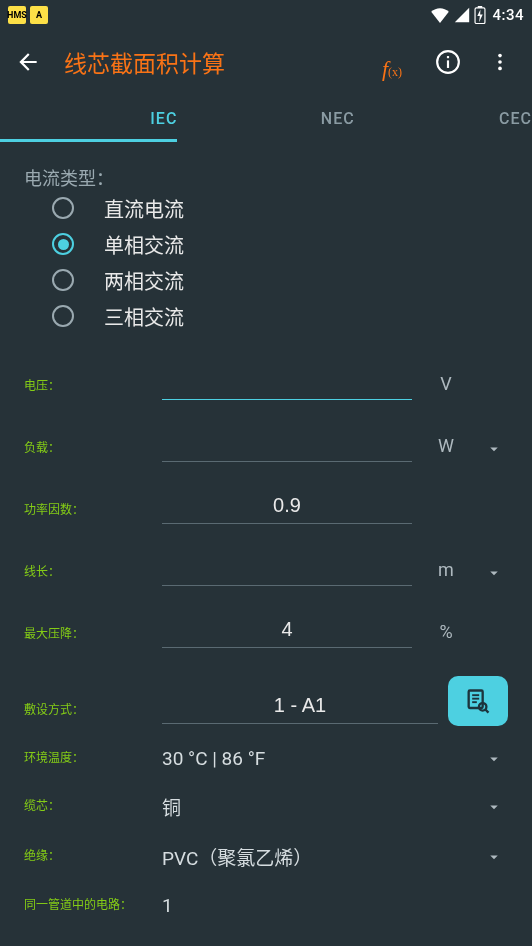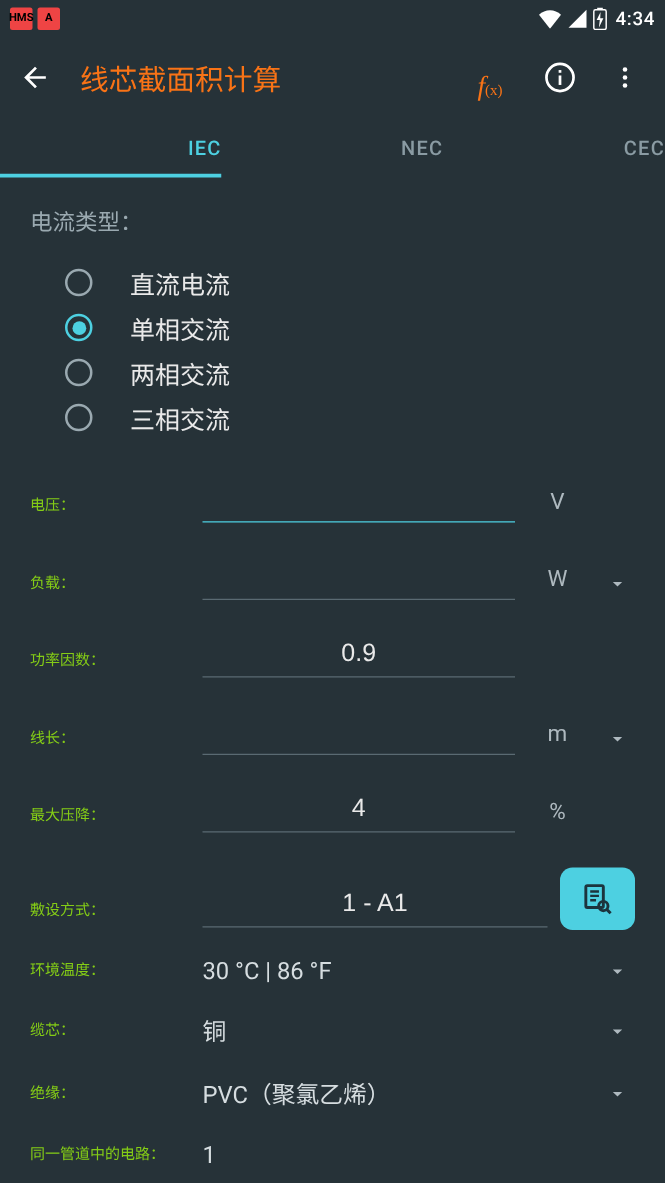--- a/index.html
+++ b/index.html
@@ -14,21 +14,21 @@
     height: 30px;
     display: flex;
     align-items: center;
     padding: 0 8px;
     color: #fff;
     font-size: 15px;
   }
   .status-left { display: flex; gap: 4px; }
   .sb-badge {
     width: 18px; height: 18px;
-    background: #ef4444;
+    background: #fde047;
     color: #000;
     display: flex; align-items: center; justify-content: center;
     font-size: 9px; font-weight: 700;
     border-radius: 2px;
   }
   .status-right { margin-left: auto; display: flex; align-items: center; gap: 4px; }
   .status-right svg { display: block; }
   .clock { font-weight: 500; letter-spacing: 0.5px; margin-left: 2px;}
   
   .app-bar {
@@ -86,21 +86,20 @@
     height: 3px;
     background: #4dd0e1;
   }
   
   .content {
     padding: 22px 24px 0 24px;
   }
   .section-label {
     font-size: 18px;
     color: #9aa9b0;
-    margin-bottom: 18px;
   }
   .radio-group { margin-left: 28px; }
   .radio-item {
     display: flex;
     align-items: center;
     gap: 30px;
     height: 36px;
     cursor: pointer;
   }
   .radio-outer {

